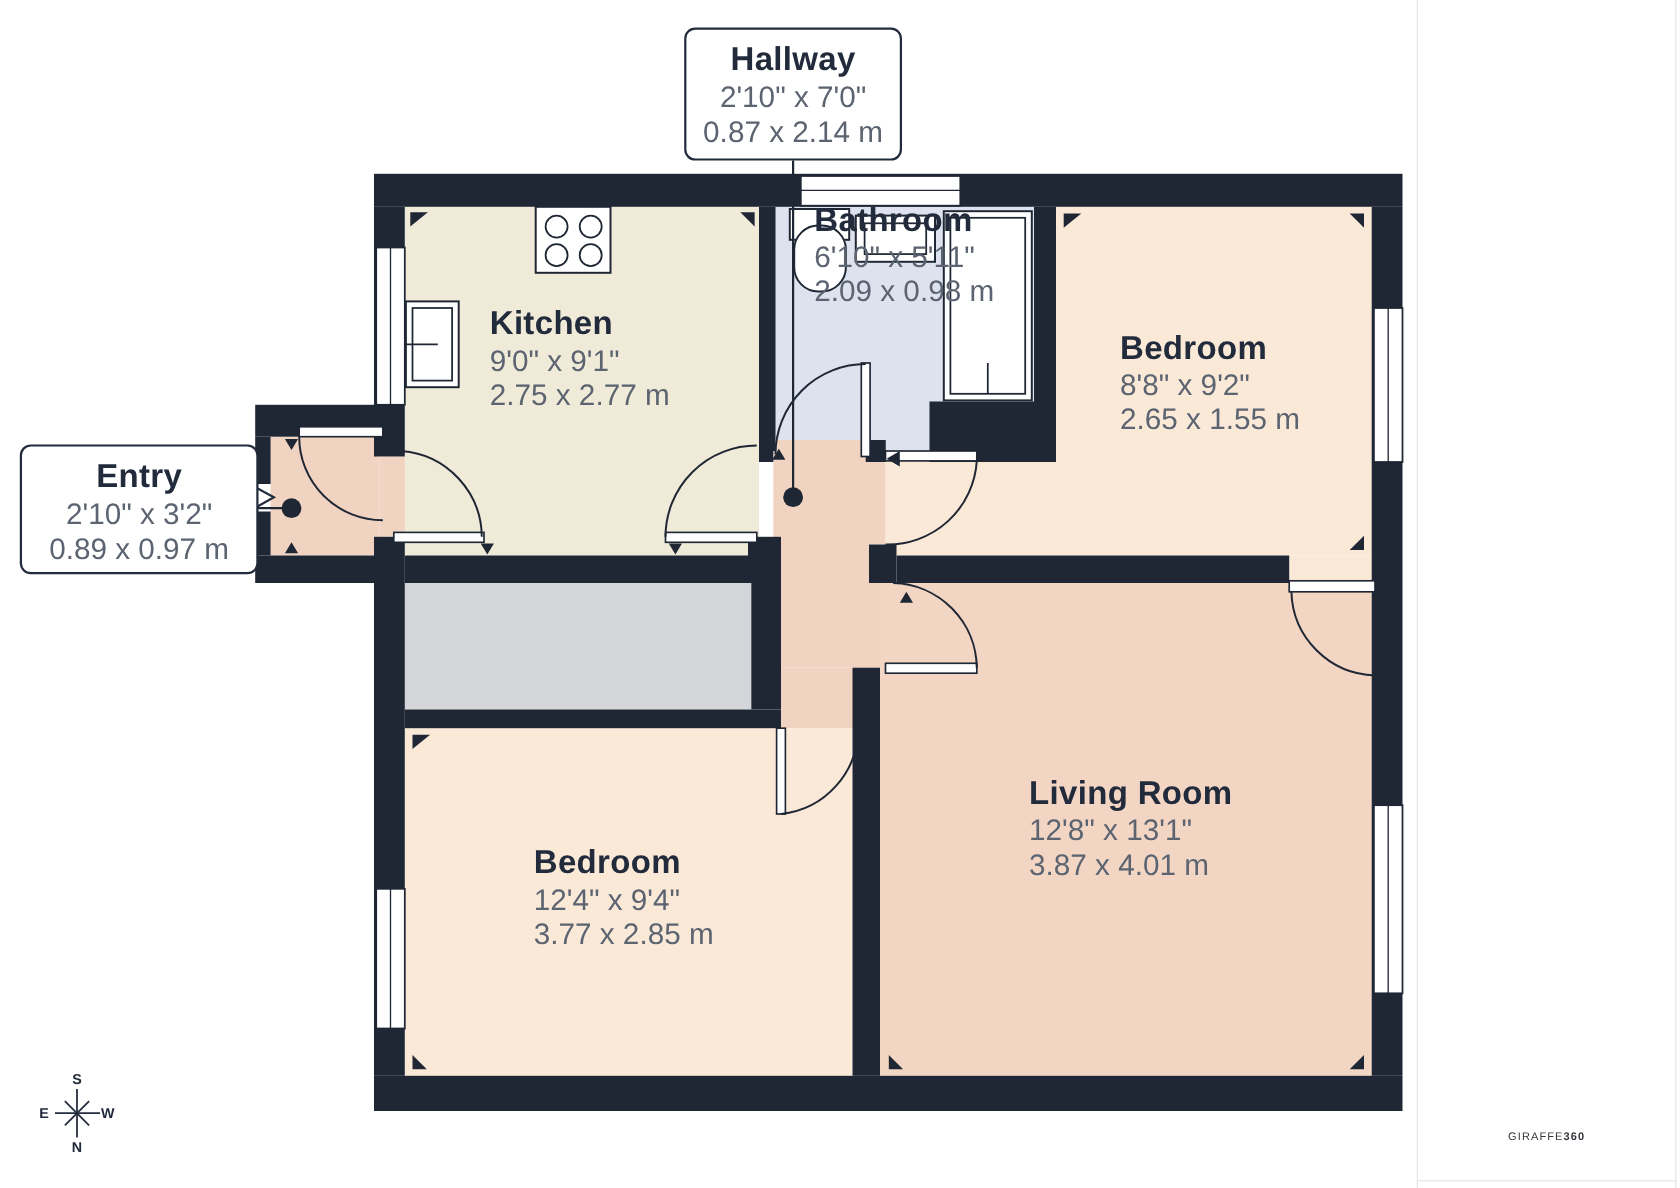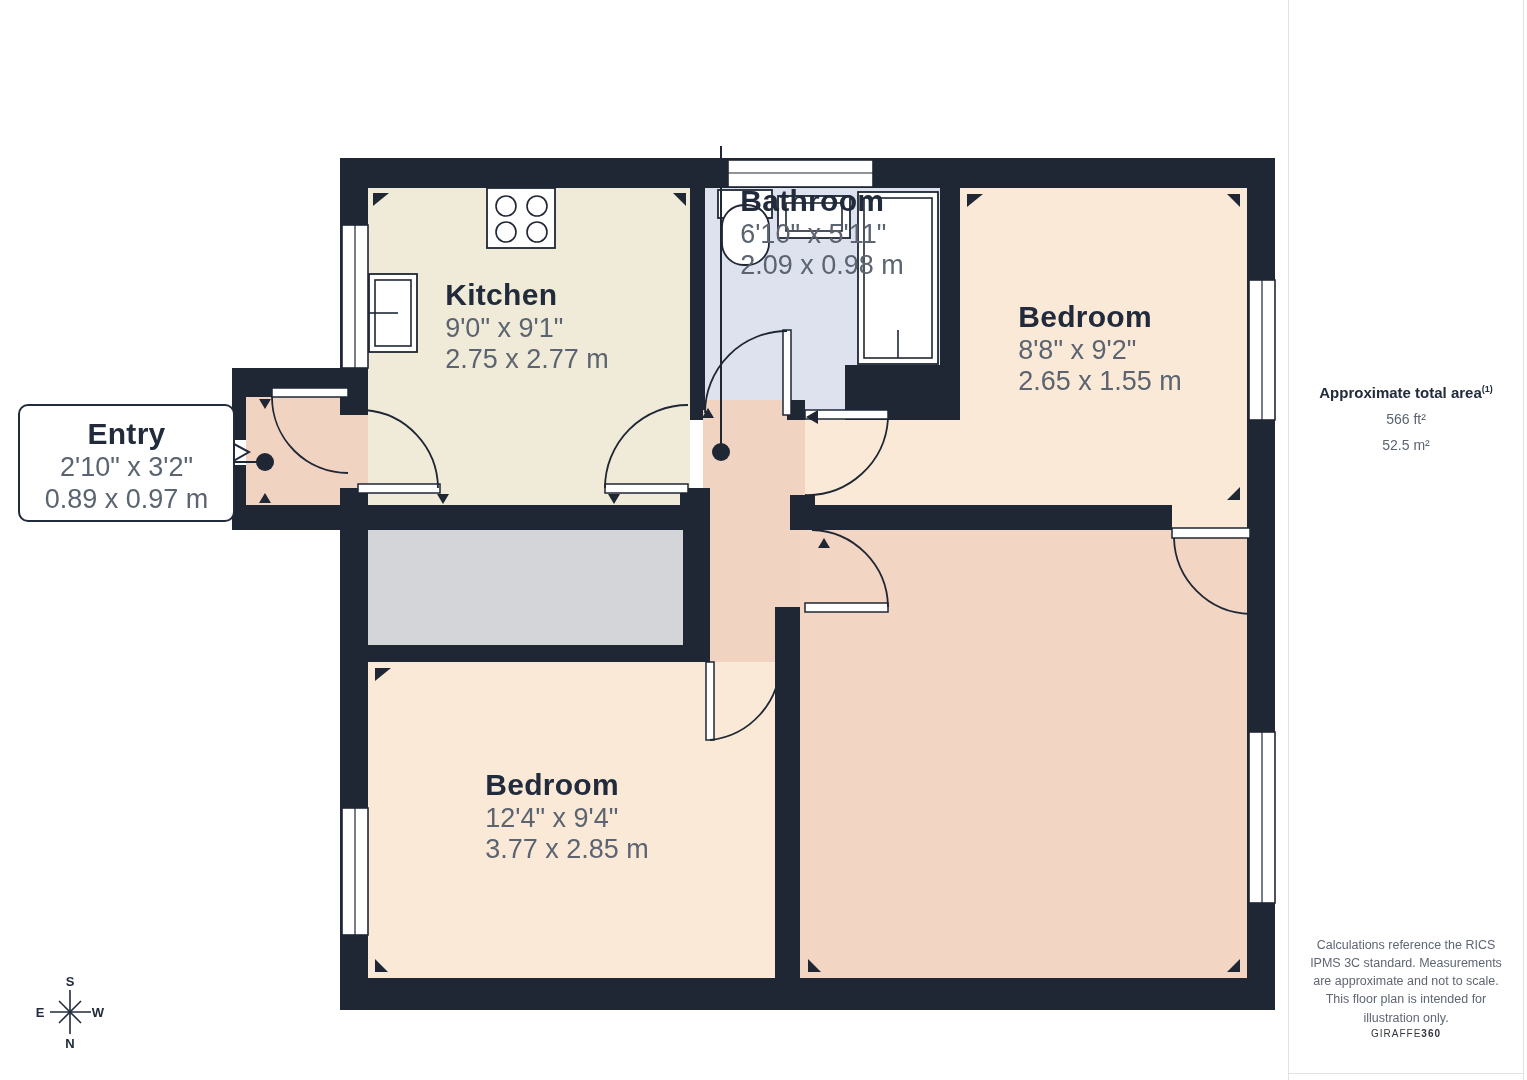--- a/index.html
+++ b/index.html
@@ -220,50 +220,52 @@
     <div class="rl-dim">6'10" x 5'11"</div>
     <div class="rl-dim">2.09 x 0.98 m</div>
   </div>
 
   <div class="room-label" style="left:1100px;top:300px;">
     <div class="rl-title">Bedroom</div>
     <div class="rl-dim">8'8" x 9'2"</div>
     <div class="rl-dim">2.65 x 1.55 m</div>
   </div>
 
+  <div class="room-label" style="left:1028px;top:705px;">
+    <div class="rl-title">Living Room</div>
+    <div class="rl-dim">12'8" x 13'1"</div>
+    <div class="rl-dim">3.87 x 4.01 m</div>
+  </div>
 
   <div class="room-label" style="left:567px;top:768px;">
     <div class="rl-title">Bedroom</div>
     <div class="rl-dim">12'4" x 9'4"</div>
     <div class="rl-dim">3.77 x 2.85 m</div>
   </div>
 
+  <div class="callout" style="left:622px;top:25px;width:198px;height:121px;">
+    <div class="rl-title">Hallway</div>
+    <div class="rl-dim">2'10" x 7'0"</div>
+    <div class="rl-dim">0.87 x 2.14 m</div>
+  </div>
 
   <div class="callout" style="left:18px;top:404px;width:217px;height:118px;">
     <div class="rl-title">Entry</div>
     <div class="rl-dim">2'10" x 3'2"</div>
     <div class="rl-dim">0.89 x 0.97 m</div>
   </div>
 
   <span class="compass-letter" style="left:70px;top:981px;">S</span>
   <span class="compass-letter" style="left:70px;top:1043px;">N</span>
   <span class="compass-letter" style="left:40px;top:1012px;">E</span>
   <span class="compass-letter" style="left:98px;top:1012px;">W</span>
 
   <div class="sidebar">
-    <div class="area-block">
-      <div class="area-title">
-        <span>Approximate total area</span><sup>(1)</sup>
-      </div>
-      <div class="area-val">566 ft²</div>
-      <div class="area-val">52.5 m²</div>
-    </div>
-
-
-    <div class="calc-block">Calculations reference the RICS IPMS 3C standard. Measurements are approximate and not to scale. This floor plan is intended for illustration only.</div>
+
+
 
     <div class="brand">
       <span>GIRAFFE</span><span class="b360">360</span>
     </div>
   </div>
   <div class="bottom-rule"></div>
 
 </div>
 
 </body></html>

